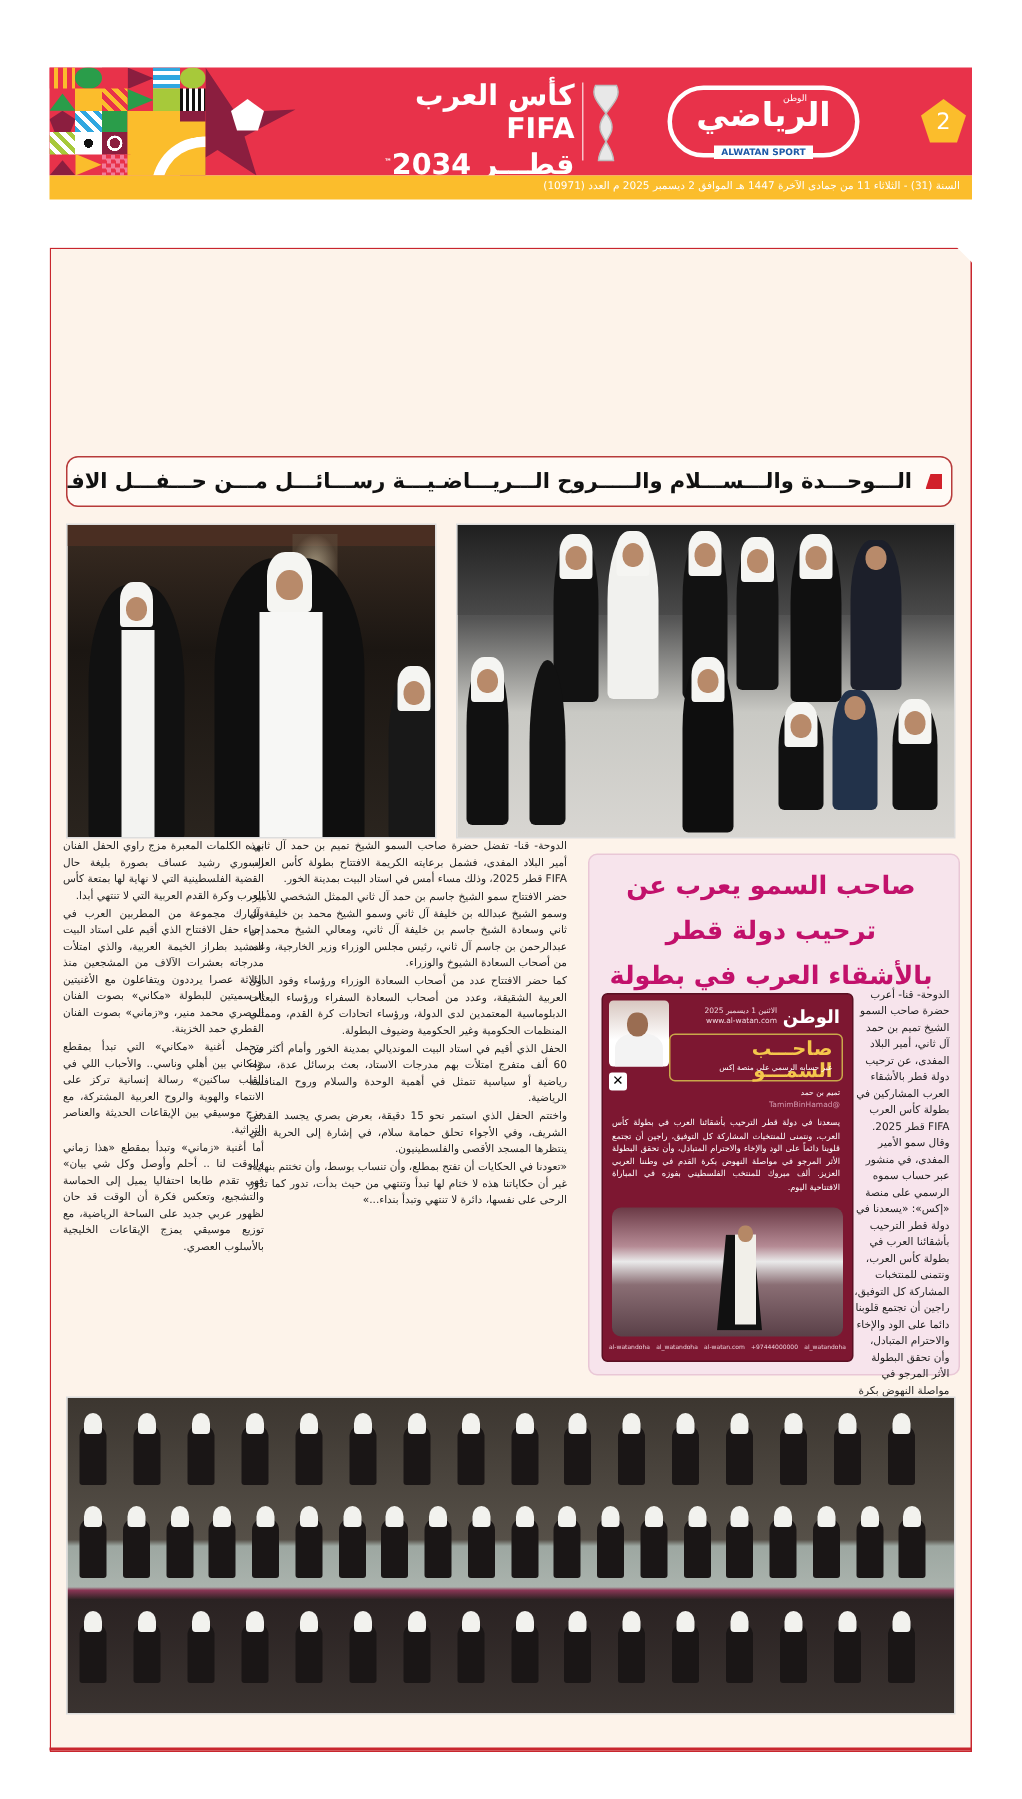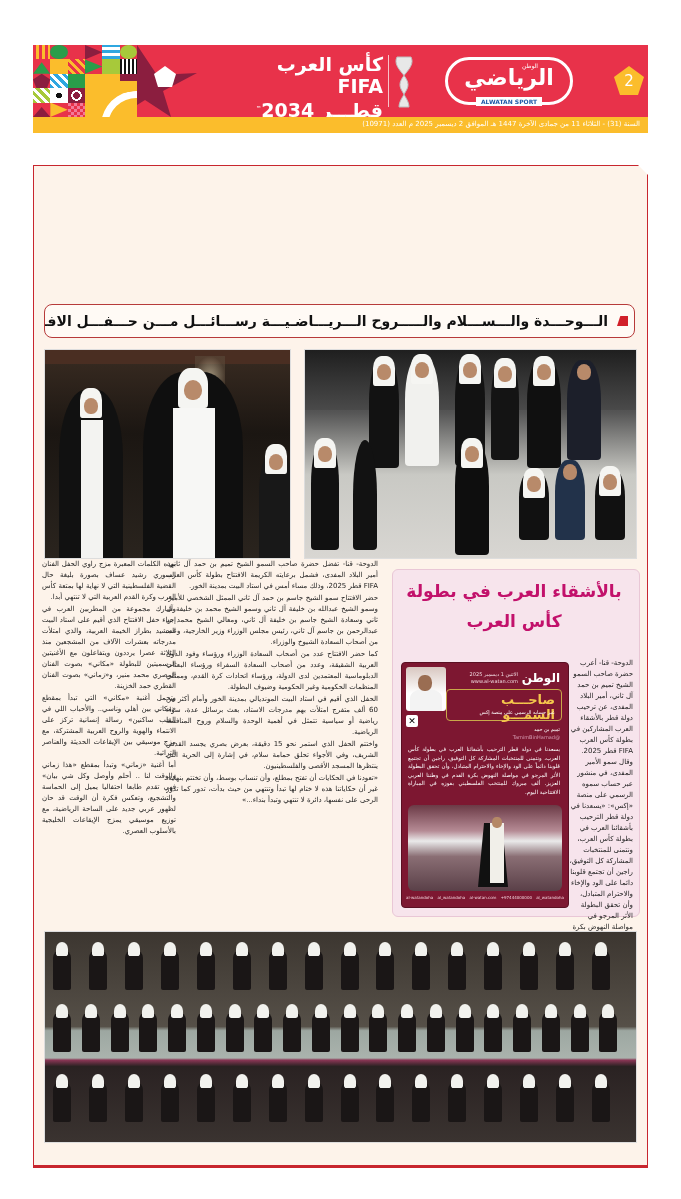--- a/index.html
+++ b/index.html
@@ -239,20 +239,21 @@
   <div class="col col-b">
     <p>بهذه الكلمات المعبرة مزج راوي الحفل الفنان السوري رشيد عساف بصورة بليغة حال القضية الفلسطينية التي لا نهاية لها بمتعة كأس العرب وكرة القدم العربية التي لا تنتهي أبدا.</p>
     <p>وشارك مجموعة من المطربين العرب في إحياء حفل الافتتاح الذي أقيم على استاد البيت المشيد بطراز الخيمة العربية، والذي امتلأت مدرجاته بعشرات الآلاف من المشجعين منذ الثلاثة عصرا يرددون ويتفاعلون مع الأغنيتين الرسميتين للبطولة «مكاني» بصوت الفنان المصري محمد منير، و«زماني» بصوت الفنان القطري حمد الخزينة.</p>
     <p>وتحمل أغنية «مكاني» التي تبدأ بمقطع «مكاني بين أهلي وناسي.. والأحباب اللي في القلب ساكنين» رسالة إنسانية تركز على الانتماء والهوية والروح العربية المشتركة، مع مزج موسيقي بين الإيقاعات الحديثة والعناصر التراثية.</p>
     <p>أما أغنية «زماني» وتبدأ بمقطع «هذا زماني والوقت لنا .. أحلم وأوصل وكل شي بيان» فهي تقدم طابعا احتفاليا يميل إلى الحماسة والتشجيع، وتعكس فكرة أن الوقت قد حان لظهور عربي جديد على الساحة الرياضية، مع توزيع موسيقي يمزج الإيقاعات الخليجية بالأسلوب العصري.</p>
 
   </div>
 
   <aside class="sidebox">
     <div class="sidebox-title">
+      <div>صاحب السمو يعرب عن ترحيب دولة قطر</div>
       <div>بالأشقاء العرب في بطولة كأس العرب</div>
     </div>
     <div class="sidebox-text">الدوحة- قنا- أعرب حضرة صاحب السمو الشيخ تميم بن حمد آل ثاني، أمير البلاد المفدى، عن ترحيب دولة قطر بالأشقاء العرب المشاركين في بطولة كأس العرب FIFA قطر 2025. وقال سمو الأمير المفدى، في منشور عبر حساب سموه الرسمي على منصة «إكس»: «يسعدنا في دولة قطر الترحيب بأشقائنا العرب في بطولة كأس العرب، ونتمنى للمنتخبات المشاركة كل التوفيق، راجين أن تجتمع قلوبنا دائما على الود والإخاء والاحترام المتبادل، وأن تحقق البطولة الأثر المرجو في مواصلة النهوض بكرة القدم في وطننا العربي العزيز. ألف مبروك للمنتخب الفلسطيني بفوزه في المباراة الافتتاحية اليوم».</div>
 
     <div class="post-card">
       <div class="post-portrait">
           <div class="cloth"></div>
           <div class="face"></div>
         </div>
       <span class="post-brand">الوطن</span>

